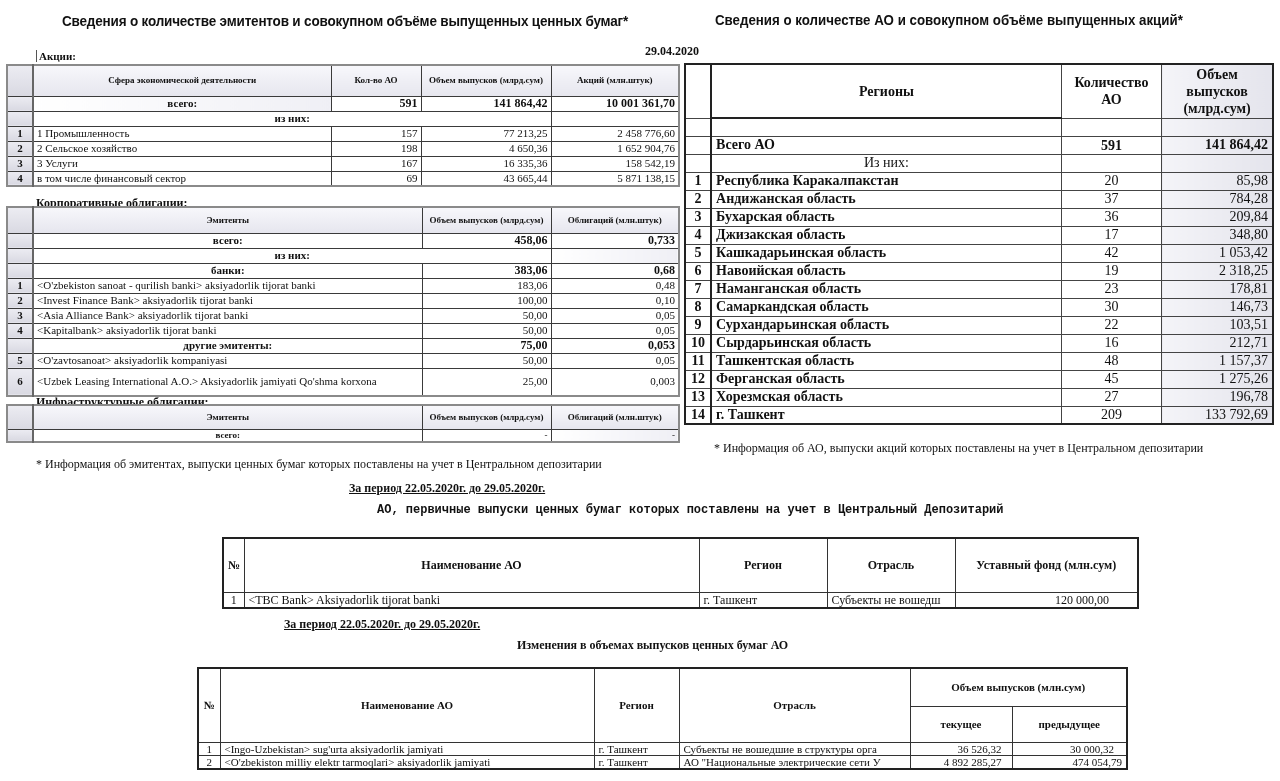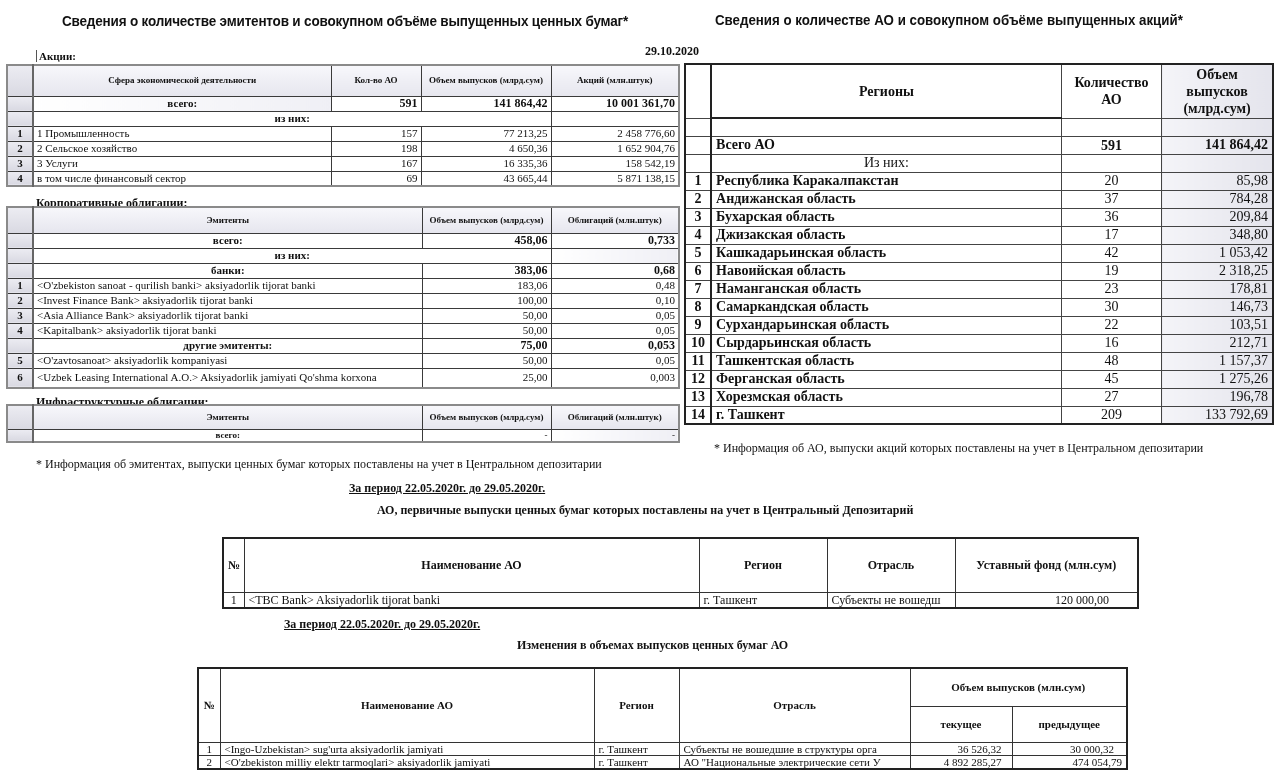--- a/index.html
+++ b/index.html
@@ -42,21 +42,21 @@
   .bt { position: absolute; border: 2px solid #222; font-size: 12px; }
   .bt td { border: 1px solid #333; padding: 0 4px; height: 16px; line-height: 14px; }
   .bt td.h { font-weight: bold; text-align: center; }
   .bt td.c { text-align: center; }
   .bt td.r { text-align: right; }
 </style>
 </head>
 <body>
 
 <div class="abs title-l">Сведения о количестве эмитентов и совокупном объёме выпущенных ценных бумаг*</div>
-<div class="abs date">29.10.2020</div>
+<div class="abs date">29.04.2020</div>
 
 <div class="abs sec-label" style="left:36px;top:50px;font-size:11px;border-left:1px solid #555;padding-left:2px;">Акции:</div>
 
 <table class="lt" style="top:64px;padding-left:32px;">
   <colgroup>
       <col style="width:26px">
       <col style="width:298px">
       <col style="width:90px">
       <col style="width:130px">
       <col style="width:128px">
@@ -175,21 +175,21 @@
     <td class="r total">0,053</td>
   </tr>
   <tr>
     <td class="idx">5</td>
     <td>&lt;O'zavtosanoat&gt; aksiyadorlik kompaniyasi</td>
     <td class="r">50,00</td>
     <td class="r">0,05</td>
   </tr>
   <tr style="height:12px">
     <td class="idx" style="height:12px;line-height:11px">6</td>
-    <td style="height:20px;line-height:11px">&lt;Uzbek Leasing International A.O.&gt; Aksiyadorlik jamiyati Qo'shma korxona</td>
+    <td style="height:28px;line-height:11px">&lt;Uzbek Leasing International A.O.&gt; Aksiyadorlik jamiyati Qo'shma korxona</td>
     <td class="r" style="height:20px;line-height:11px">25,00</td>
     <td class="r" style="height:12px;line-height:11px">0,003</td>
   </tr>
 </tbody>
   </table>
 
 <div class="abs sec-label" style="left:36px;top:395px;">Инфраструктурные облигации:</div>
 <table class="lt" style="top:404px;">
   <colgroup>
       <col style="width:26px">
@@ -332,21 +332,21 @@
         <td>г. Ташкент</td>
         <td class="cnt">209</td>
         <td class="vol">133 792,69</td>
       </tr>
 </tbody>
   </table>
 
 <div class="abs foot-r">* Информация об АО, выпуски акций которых поставлены на учет в Центральном депозитарии</div>
 
 <div class="abs period" style="left:349px;top:481px;">За период 22.05.2020г. до 29.05.2020г.</div>
-<div class="abs subtitle" style="left:377px;top:503px;">АО, первичные выпуски ценных бумаг которых поставлены на учет в Центральный Депозитарий</div>
+<div class="abs subtitle" style="left:377px;top:503px;font-family:Liberation Mono, monospace;">АО, первичные выпуски ценных бумаг которых поставлены на учет в Центральный Депозитарий</div>
 
 <table class="bt" style="left:222px;top:537px;width:915px;">
   <colgroup>
       <col style="width:21px">
       <col style="width:455px">
       <col style="width:128px">
       <col style="width:128px">
       <col style="width:183px">
     </colgroup>
   <tbody>

